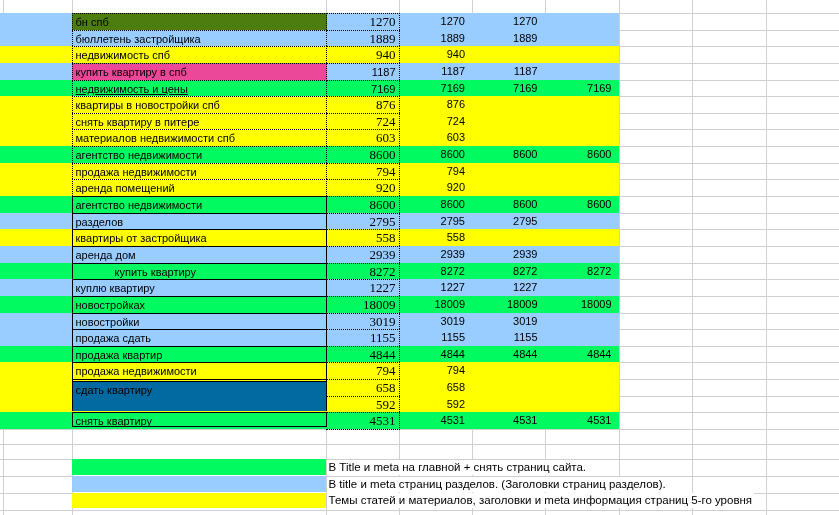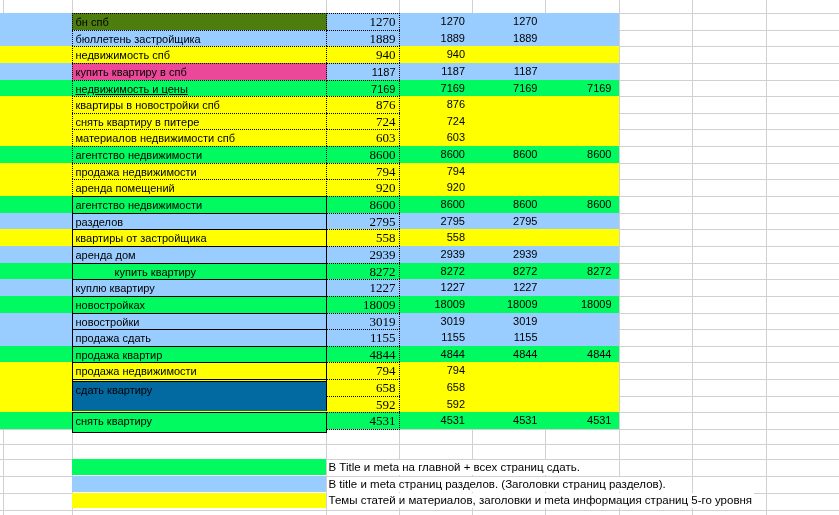--- a/index.html
+++ b/index.html
@@ -194,27 +194,27 @@
       <div class="cell num num-def" style="left: 398.5px; top: 362.44px; width: 73.5px; height: 16.64px;">794</div>
       <div class="band" style="top: 379.08px; width: 618.5px; height: 16.64px; background: rgb(255, 255, 0);"></div>
       <div class="cell kw" style="left: 71.5px; top: 379.08px; width: 255px; height: 16.64px; background: rgb(255, 255, 0); border-top: 1px solid rgb(0, 0, 0); border-left: 1px solid rgb(0, 0, 0); border-right: 1px solid rgb(0, 0, 0);">продать квартиру</div>
       <div class="cell num num-c-serif" style="left: 325.5px; top: 379.08px; width: 74px; height: 16.64px; border-top: 1px dotted rgb(0, 0, 0); border-right: 1px dotted rgb(0, 0, 0);">658</div>
       <div class="cell num num-def" style="left: 398.5px; top: 379.08px; width: 73.5px; height: 16.64px;">658</div>
       <div class="band" style="top: 395.72px; width: 618.5px; height: 16.64px; background: rgb(255, 255, 0);"></div>
       <div class="cell kw" style="left: 71.5px; top: 381px; width: 255px; height: 30px; background: #0369a1; border-top: 1px solid rgb(0, 0, 0); border-left: 1px solid rgb(0, 0, 0); border-right: 1px solid rgb(0, 0, 0);">сдать квартиру</div>
       <div class="cell num num-c-serif" style="left: 325.5px; top: 395.72px; width: 74px; height: 16.64px; border-top: 1px dotted rgb(0, 0, 0); border-right: 1px dotted rgb(0, 0, 0);">592</div>
       <div class="cell num num-def" style="left: 398.5px; top: 395.72px; width: 73.5px; height: 16.64px;">592</div>
       <div class="band" style="top: 412.36px; width: 618.5px; height: 16.64px; background: rgb(0, 250, 95);"></div>
-      <div class="cell kw" style="left: 71.5px; top: 412.36px; width: 255px; height: 21px; background: rgb(0, 250, 95); border-width: 1px; border-style: solid; border-color: rgb(0, 0, 0);">снять квартиру</div>
+      <div class="cell kw" style="left: 71.5px; top: 412.36px; width: 255px; height: 15px; background: rgb(0, 250, 95); border-width: 1px; border-style: solid; border-color: rgb(0, 0, 0);">снять квартиру</div>
       <div class="cell num num-c-serif" style="left: 325.5px; top: 412.36px; width: 74px; height: 17.64px; border-top: 1px dotted rgb(0, 0, 0); border-right: 1px dotted rgb(0, 0, 0); border-bottom: 1px dotted rgb(0, 0, 0);">4531</div>
       <div class="cell num num-def" style="left: 398.5px; top: 412.36px; width: 73.5px; height: 16.64px;">4531</div>
       <div class="cell num num-def" style="left: 472px; top: 412.36px; width: 72.5px; height: 16.64px;">4531</div>
       <div class="cell num num-def" style="left: 544.5px; top: 412.36px; width: 74px; height: 16.64px;">4531</div>
     </div>
   <div id="legend-layer">
       <div class="legend-swatch" style="left: 71.5px; top: 459.4px; width: 254px; height: 15.7px; background: rgb(0, 250, 95);"></div>
-      <div class="legend-text" style="left: 326.5px; top: 459.9px;">В Title и meta на главной + всех страниц сдать.</div>
+      <div class="legend-text" style="left: 326.5px; top: 459.9px;">В Title и meta на главной + снять страниц сайта.</div>
       <div class="legend-swatch" style="left: 71.5px; top: 476.1px; width: 254px; height: 15.7px; background: rgb(153, 204, 255);"></div>
       <div class="legend-text" style="left: 326.5px; top: 476.6px;">В title и meta страниц разделов. (Заголовки страниц разделов).</div>
       <div class="legend-swatch" style="left: 71.5px; top: 492.8px; width: 254px; height: 15.7px; background: rgb(255, 255, 0);"></div>
       <div class="legend-text" style="left: 326.5px; top: 493.3px;">Темы статей и материалов, заголовки и meta информация страниц 5-го уровня</div>
     </div>
 </div>
 
 </body></html>

